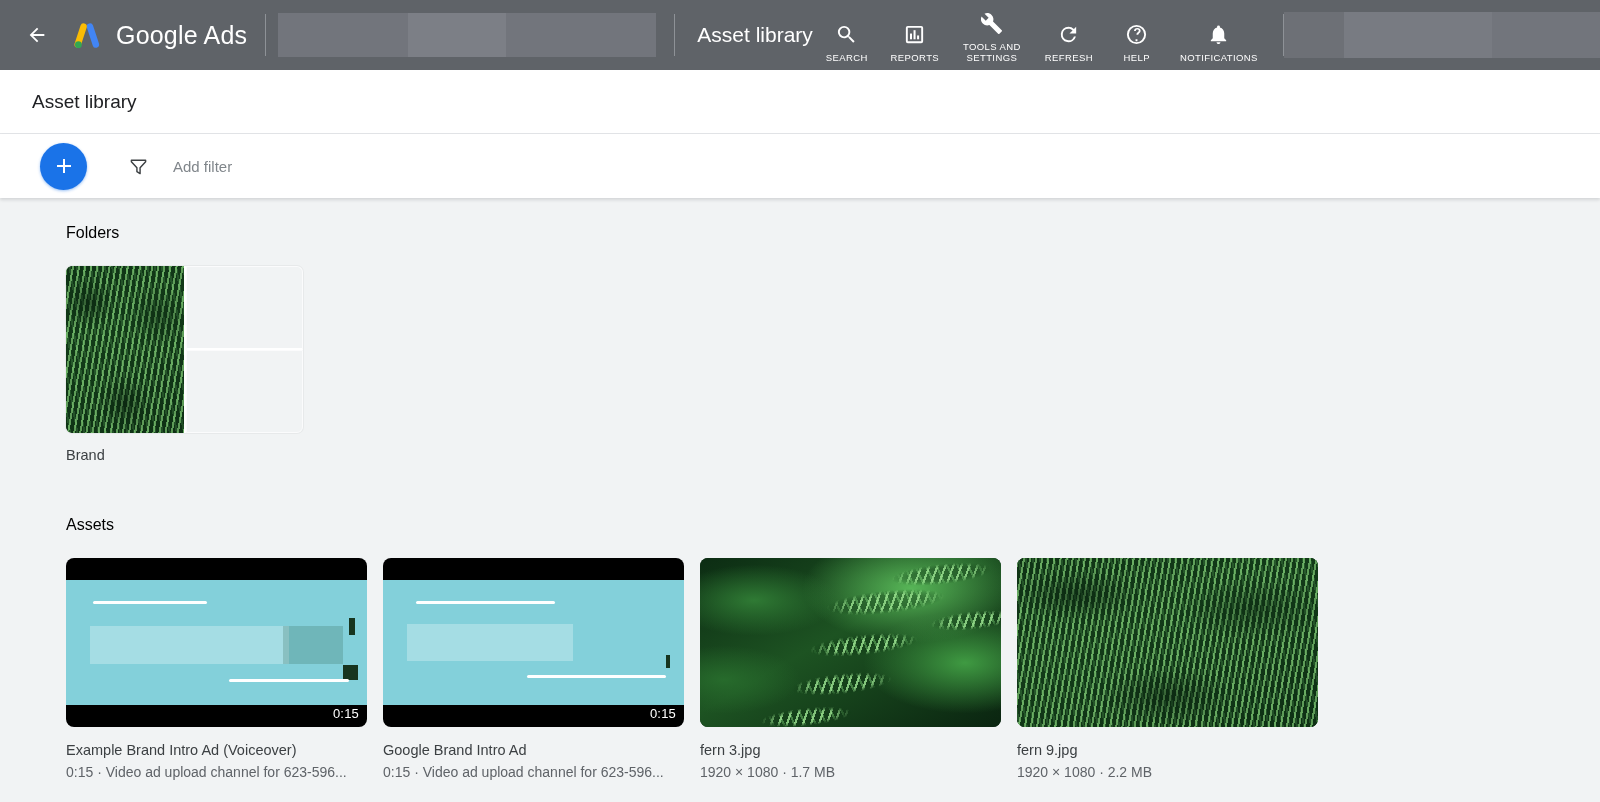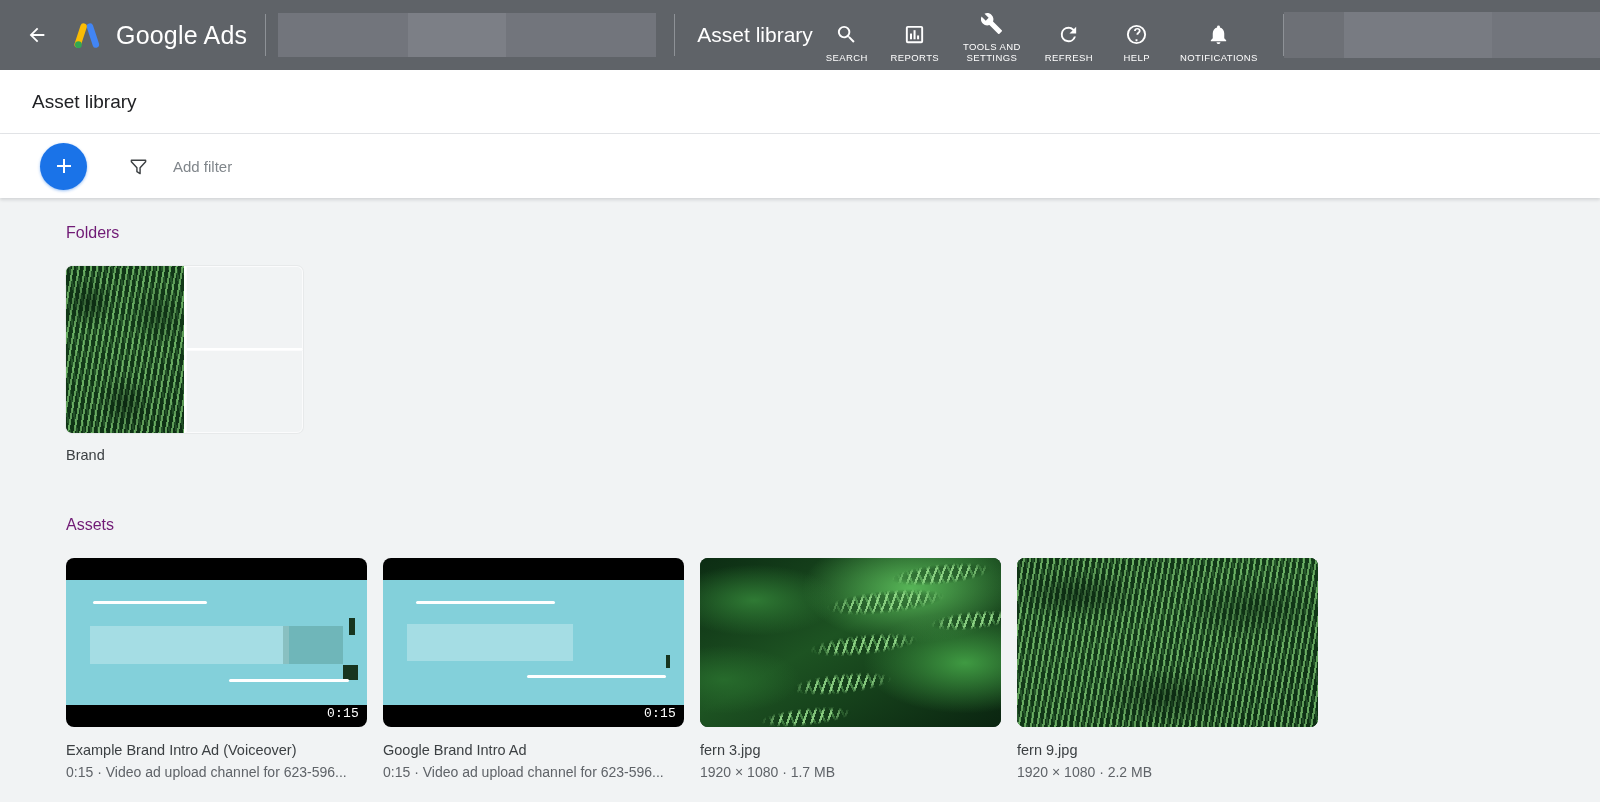--- a/index.html
+++ b/index.html
@@ -163,21 +163,21 @@
   
   .content {
     height: calc(802px - 70px - 64px - 64px);
     background: #f1f3f4;
     padding: 26px 0 0 66px;
     overflow: hidden;
     position: relative;
   }
   .section-title {
     font-size: 16px;
-    color: #701a75;
+    color: #000000;
     font-weight: 400;
   }
 
   
   .folders-row {
     margin-top: 24px;
     display: flex;
     gap: 28px;
   }
   .folder-card { width: 237px; cursor: pointer; }
@@ -257,21 +257,20 @@
     position: absolute;
     background: #17351f;
   }
   .duration-badge {
     position: absolute;
     right: 8px; bottom: 6px;
     color: #ffffff;
     font-size: 13px;
     letter-spacing: .2px;
     z-index: 4;
-    font-family: Liberation Mono, monospace;
   }
 
   
   .photo-thumb { background:#0b2a12; }
   .fern-a, .fern-b, .fern-main {
     position: absolute; inset: 0;
   }
   .fern-a {
     background:
       radial-gradient(ellipse 40% 30% at 18% 25%, #2f7a34 0%, rgba(18,60,25,0) 70%),

